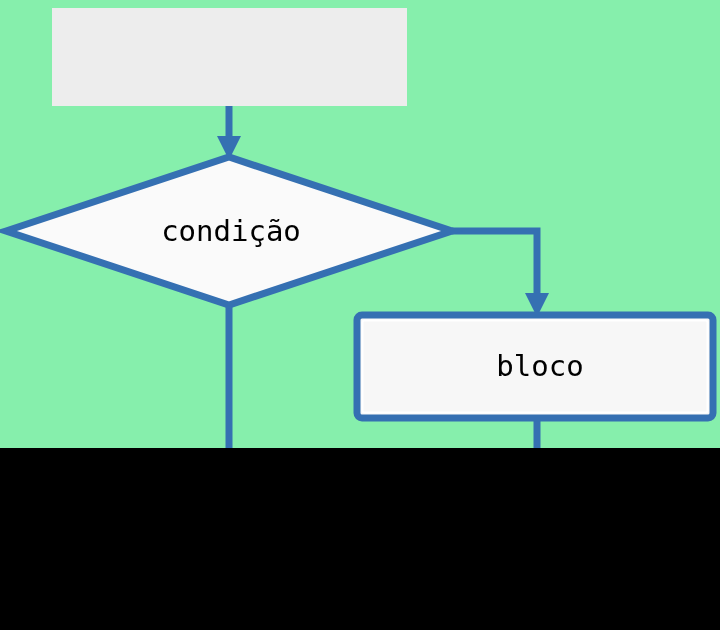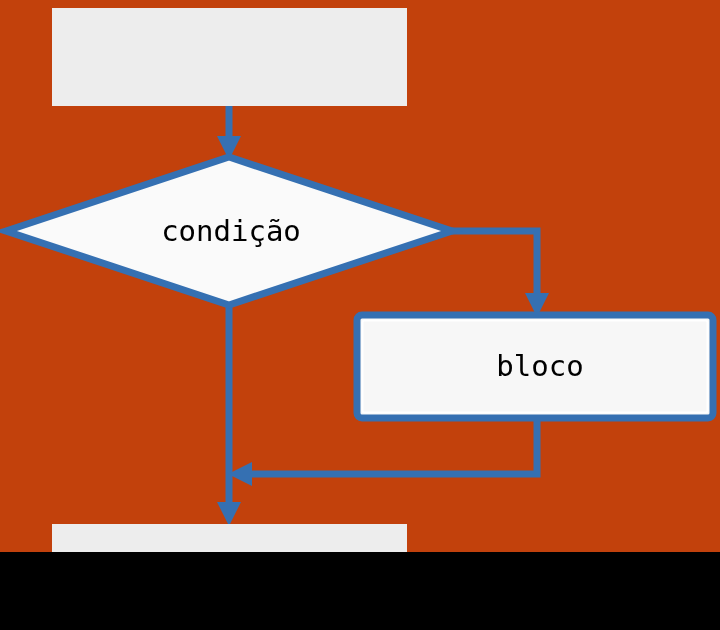--- a/index.html
+++ b/index.html
@@ -3,22 +3,22 @@
 <meta charset="utf-8">
 <style>
   html, body {
     margin: 0;
     padding: 0;
     background: #000000;
   }
   #canvas {
     position: relative;
     width: 720px;
-    height: 552px;
-    background: #c2410c;
+    height: 448px;
+    background: #86efac;
     overflow: hidden;
     font-family: "DejaVu Sans Mono", "Liberation Mono", monospace;
   }
   svg#flow {
     position: absolute;
     left: 0;
     top: 0;
     width: 720px;
     height: 630px;
     display: block;

